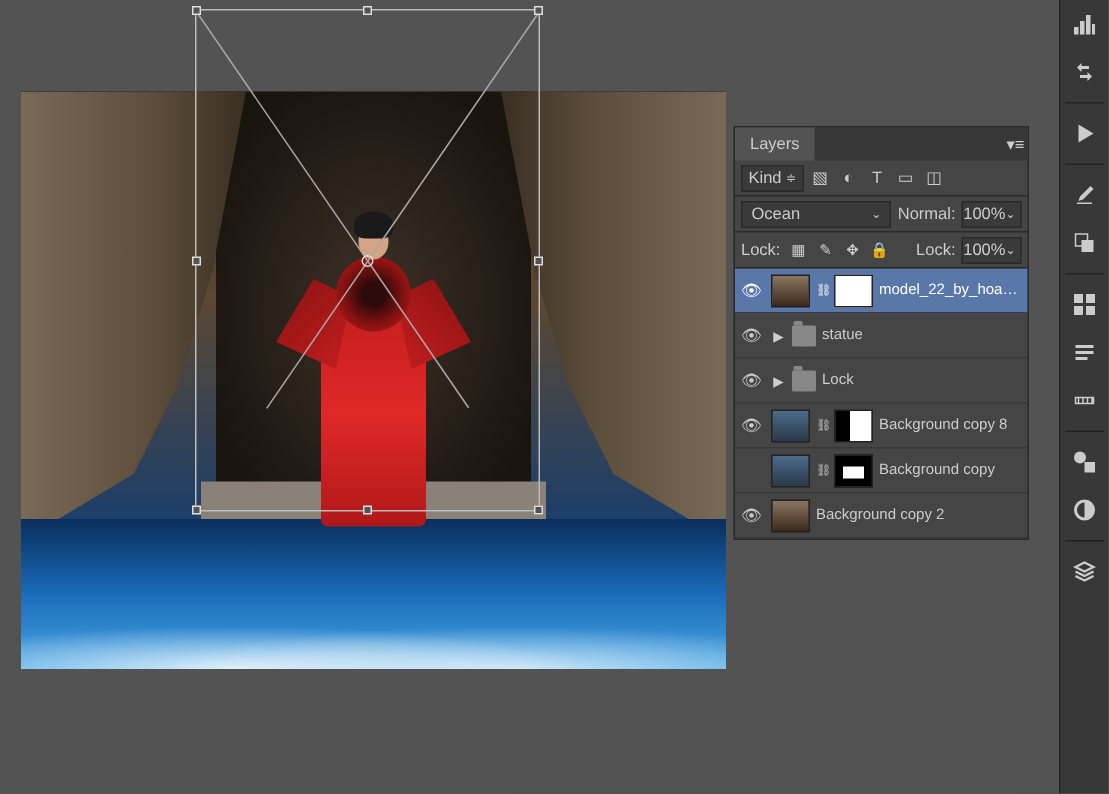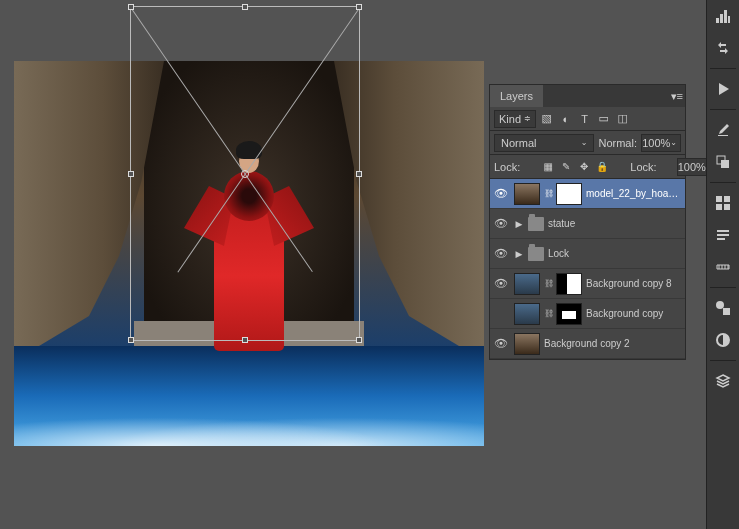--- a/index.html
+++ b/index.html
@@ -33,21 +33,21 @@
 .layers-panel{position:absolute;right:53px;top:84px;width:197px;background:#454545;border:1px solid #2a2a2a}
 .panel-tabs{height:22px;background:#383838;display:flex;align-items:center}
 .tab{padding:0 10px;height:22px;line-height:22px;background:#535353;border-bottom:1px solid #535353}
 .panel-menu{margin-left:auto;width:16px;text-align:center;cursor:pointer}
 .filter-row{height:24px;display:flex;align-items:center;padding:2px 4px;gap:3px;border-bottom:1px solid #2a2a2a}
 .filter-dd{background:#3a3a3a;border:1px solid #2a2a2a;height:18px;padding:0 4px;display:flex;align-items:center;gap:3px}
 .mode-row{height:24px;display:flex;align-items:center;padding:2px 4px;gap:4px;border-bottom:1px solid #2a2a2a}
 .dd{background:#3a3a3a;border:1px solid #2a2a2a;height:18px;padding:0 6px;display:flex;align-items:center;flex:1}
 .dd-arrow{margin-left:auto;font-size:8px}
 .pct-box{background:#3a3a3a;border:1px solid #2a2a2a;height:18px;width:40px;padding:0 3px;display:flex;align-items:center;justify-content:flex-end}
-.lock-row{height:24px;display:flex;align-items:center;padding:2px 4px;gap:20px;border-bottom:1px solid #2a2a2a}
+.lock-row{height:24px;display:flex;align-items:center;padding:2px 4px;gap:4px;border-bottom:1px solid #2a2a2a}
 .lock-icons{display:flex;gap:2px}
 .lock-icons span{width:16px;height:16px;display:flex;align-items:center;justify-content:center;font-size:10px}
 .layer-list{max-height:180px;overflow:hidden}
 .layer{display:flex;align-items:center;min-height:30px;padding:2px;gap:4px;border-bottom:1px solid #383838}
 .layer.selected{background:#5977a8;color:#fff}
 .layer.selected *{color:#fff}
 .eye{width:18px;text-align:center;cursor:pointer}
 .disclosure{width:10px;text-align:center;font-size:9px}
 .thumb{width:26px;height:22px;background:#666;border:1px solid #222;flex-shrink:0}
 .thumb.img{background:linear-gradient(#8a7560,#3a2a1a)}
@@ -112,21 +112,21 @@
       <span class="dd-arrow">≑</span>
     </div>
     <span class="filter-ic">▧</span>
     <span class="filter-ic">◐</span>
     <span class="filter-ic">T</span>
     <span class="filter-ic">▭</span>
     <span class="filter-ic">◫</span>
   </div>
   <div class="mode-row">
     <div class="dd">
-      <span>Normal</span>
+      <span>Ocean</span>
       <span class="dd-arrow">⌄</span>
     </div>
     <span>Normal:</span>
     <div class="pct-box">
       <span>100%</span>
         <span class="dd-arrow">⌄</span>
     </div>
   </div>
   <div class="lock-row">
     <span>Lock:</span>

